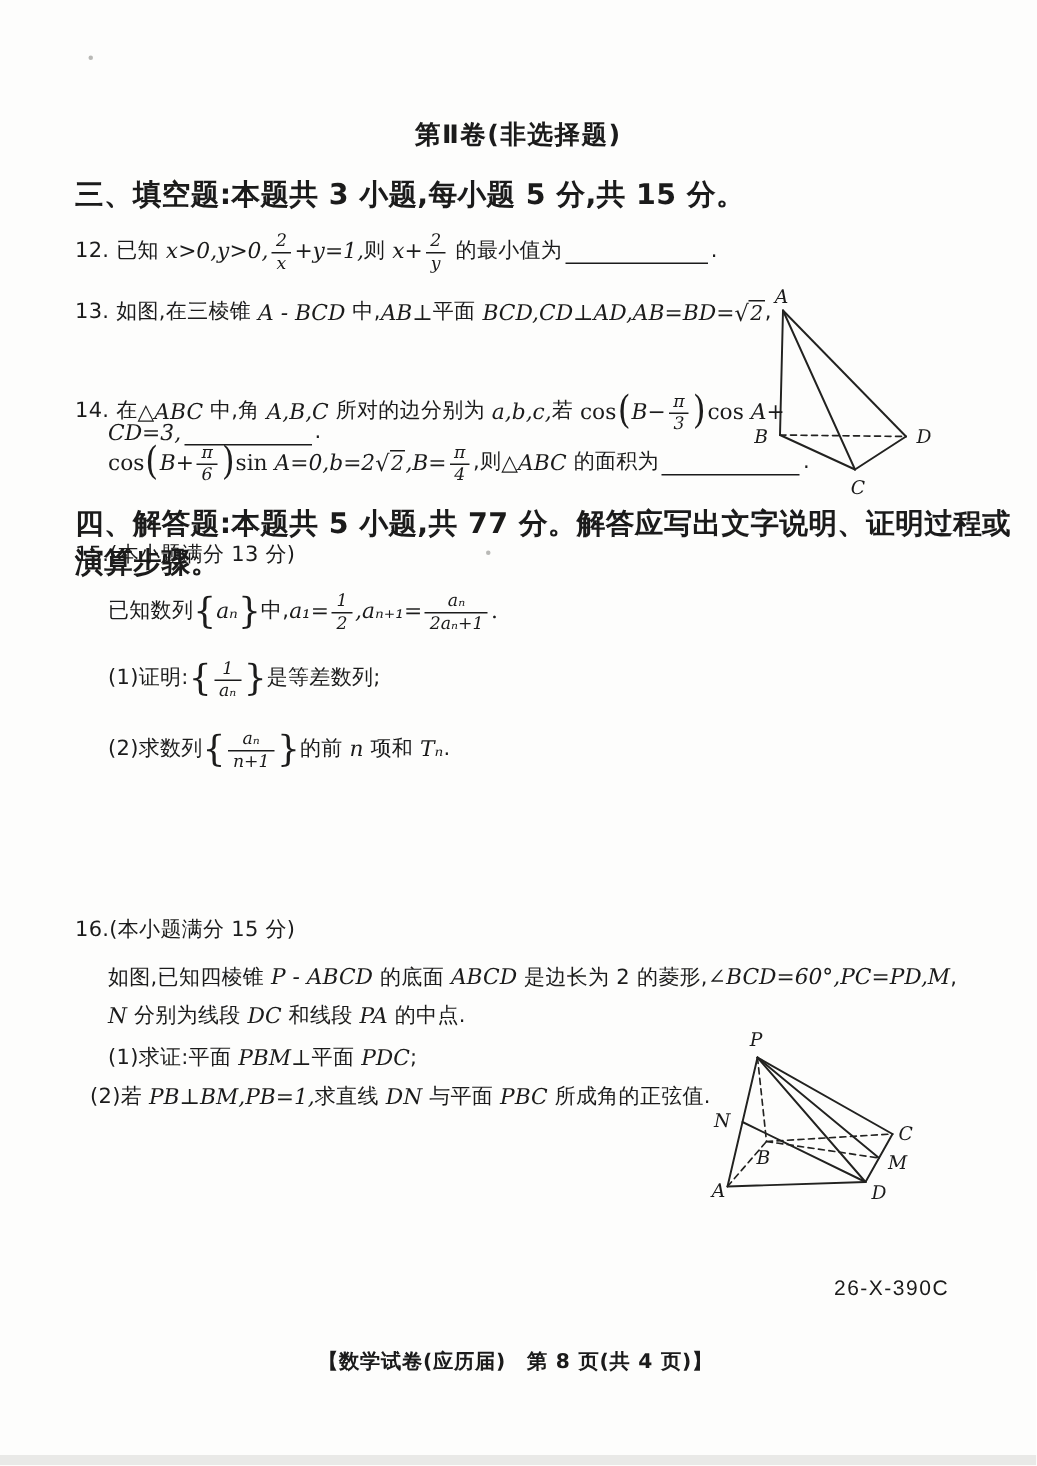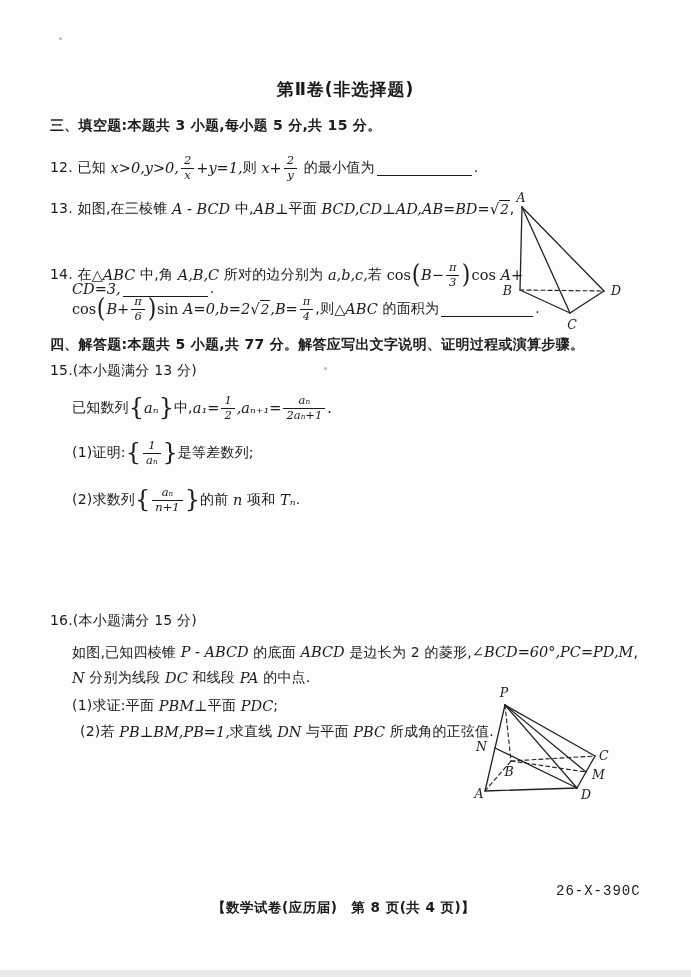--- a/index.html
+++ b/index.html
@@ -12,21 +12,21 @@
   .scan-edge-bottom {
     position:absolute; left:0; bottom:0; width:100%; height:7px;
     background:#e9e9e7;
   }
   .artifact { position:absolute; background:#b9b9b6; border-radius:50%; }
   .page-title {
     position:absolute; top:78px; left:0; width:100%;
     text-align:center; font-size:17px; font-weight:bold; letter-spacing:1px;
   }
   .sec-heading {
-    position:absolute; left:50px; font-size:14px; font-weight:bold;
+    position:absolute; left:50px; font-size:19px; font-weight:bold;
     letter-spacing:0.3px;
   }
   .line {
     position:absolute; display:flex; align-items:center;
     font-size:14px; white-space:pre; line-height:1.25;
   }
   .line span.txt { font-family:"DejaVu Sans", sans-serif; letter-spacing:0.2px; }
   .line span.math { font-family:"DejaVu Serif", serif; font-style:italic; font-size:14.5px; }
   .line span.rm { font-family:"DejaVu Serif", serif; font-size:14.5px; }
   .frac { display:inline-flex; flex-direction:column; align-items:center;
@@ -43,21 +43,21 @@
            position:relative; top:7px; margin:0 2px; }
   .sqrt { display:inline-flex; align-items:flex-start; font-family:"DejaVu Serif", serif; }
   .sqrt .rad { font-style:normal; font-size:15px; }
   .sqrt .body { border-top:1.2px solid #1b1b1b; font-style:italic; font-size:13.5px;
                 line-height:1.3; padding:0 1px; }
   .fig { position:absolute; }
   .fig line, .fig polyline { stroke:#222220; stroke-width:1.3; fill:none; stroke-linecap:round; }
   .fig line.dash { stroke-dasharray:4 3; stroke-width:1.1; }
   .fig text { font-family:"DejaVu Serif", serif; font-style:italic; font-size:12.5px; fill:#1b1b1b; }
   .footer-center { position:absolute; top:899px; left:212px; font-size:13.5px; font-weight:bold; letter-spacing:0.5px; }
-  .footer-code { position:absolute; top:883px; left:556px; font-size:14px; font-family:Liberation Mono, monospace; letter-spacing:1px; }
+  .footer-code { position:absolute; top:850px; left:556px; font-size:14px; font-family:Liberation Sans, sans-serif; letter-spacing:1px; }
 </style>
 </head>
 <body>
 
 <div class="page">
 
   <div class="page-title">第Ⅱ卷(非选择题)</div>
 
   <div class="sec-heading" style="top:117px;">三、填空题:本题共 3 小题,每小题 5 分,共 15 分。</div>
 
@@ -90,21 +90,21 @@
   <div class="line" style="top:385px; left:72px; height:46px;"><span class="txt">已知数列</span><span class="brace">{</span><span class="math">aₙ</span><span class="brace">}</span><span class="txt">中,</span><span class="math">a₁=</span><span class="frac"><span class="num">1</span><span class="den">2</span></span><span class="math">,aₙ₊₁=</span><span class="frac"><span class="num">aₙ</span><span class="den">2aₙ+1</span></span><span class="rm">.</span></div>
   <div class="line" style="top:432px; left:72px; height:42px;"><span class="txt">(1)证明:</span><span class="brace">{</span><span class="frac"><span class="num">1</span><span class="den">aₙ</span></span><span class="brace">}</span><span class="txt">是等差数列;</span></div>
   <div class="line" style="top:476px; left:72px; height:48px;"><span class="txt">(2)求数列</span><span class="brace">{</span><span class="frac"><span class="num">aₙ</span><span class="den">n+1</span></span><span class="brace">}</span><span class="txt">的前 </span><span class="math">n</span><span class="txt"> 项和 </span><span class="math">Tₙ</span><span class="txt">.</span></div>
 
   <div class="line" style="top:610px; left:50px; height:22px;">
     <span class="txt">16.(本小题满分 15 分)</span>
   </div>
   <div class="line" style="top:639px; left:72px; height:22px;align-items:flex-end;"><span class="txt">如图,已知四棱锥 </span><span class="math">P - ABCD</span><span class="txt"> 的底面 </span><span class="math">ABCD</span><span class="txt"> 是边长为 2 的菱形,</span><span class="math">∠BCD=60°,PC=PD,M</span><span class="txt">,</span></div>
   <div class="line" style="top:667px; left:72px; height:22px;"><span class="math">N</span><span class="txt"> 分别为线段 </span><span class="math">DC</span><span class="txt"> 和线段 </span><span class="math">PA</span><span class="txt"> 的中点.</span></div>
   <div class="line" style="top:695px; left:72px; height:22px;"><span class="txt">(1)求证:平面 </span><span class="math">PBM</span><span class="rm">⊥</span><span class="txt">平面 </span><span class="math">PDC</span><span class="txt">;</span></div>
-  <div class="line" style="top:721px; left:80px; height:22px;"><span class="txt">(2)若 </span><span class="math">PB</span><span class="rm">⊥</span><span class="math">BM,PB=1,</span><span class="txt">求直线 </span><span class="math">DN</span><span class="txt"> 与平面 </span><span class="math">PBC</span><span class="txt"> 所成角的正弦值.</span></div>
+  <div class="line" style="top:721px; left:60px; height:22px;"><span class="txt">(2)若 </span><span class="math">PB</span><span class="rm">⊥</span><span class="math">BM,PB=1,</span><span class="txt">求直线 </span><span class="math">DN</span><span class="txt"> 与平面 </span><span class="math">PBC</span><span class="txt"> 所成角的正弦值.</span></div>
 
   <svg class="fig" style="left:452px; top:683px;" width="210" height="135" viewBox="0 0 210 135">
     <line x1="53" y1="22" x2="33" y2="108"></line>
     <line x1="53" y1="22" x2="125" y2="105"></line>
     <line x1="53" y1="22" x2="143" y2="73"></line>
     <line x1="53" y1="22" x2="134" y2="89"></line>
     <line x1="33" y1="108" x2="125" y2="105"></line>
     <line x1="125" y1="105" x2="143" y2="73"></line>
     <line x1="125" y1="105" x2="43" y2="65"></line>
     <line class="dash" x1="53" y1="22" x2="59" y2="78"></line>

